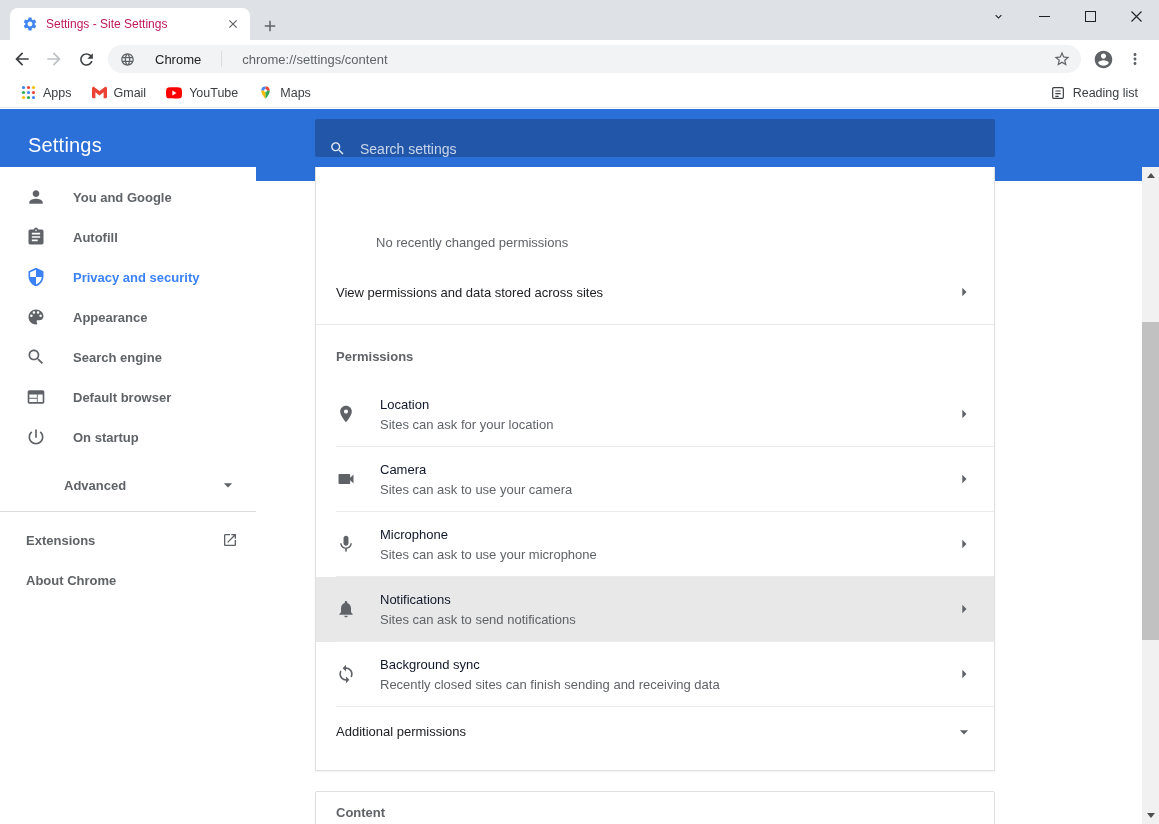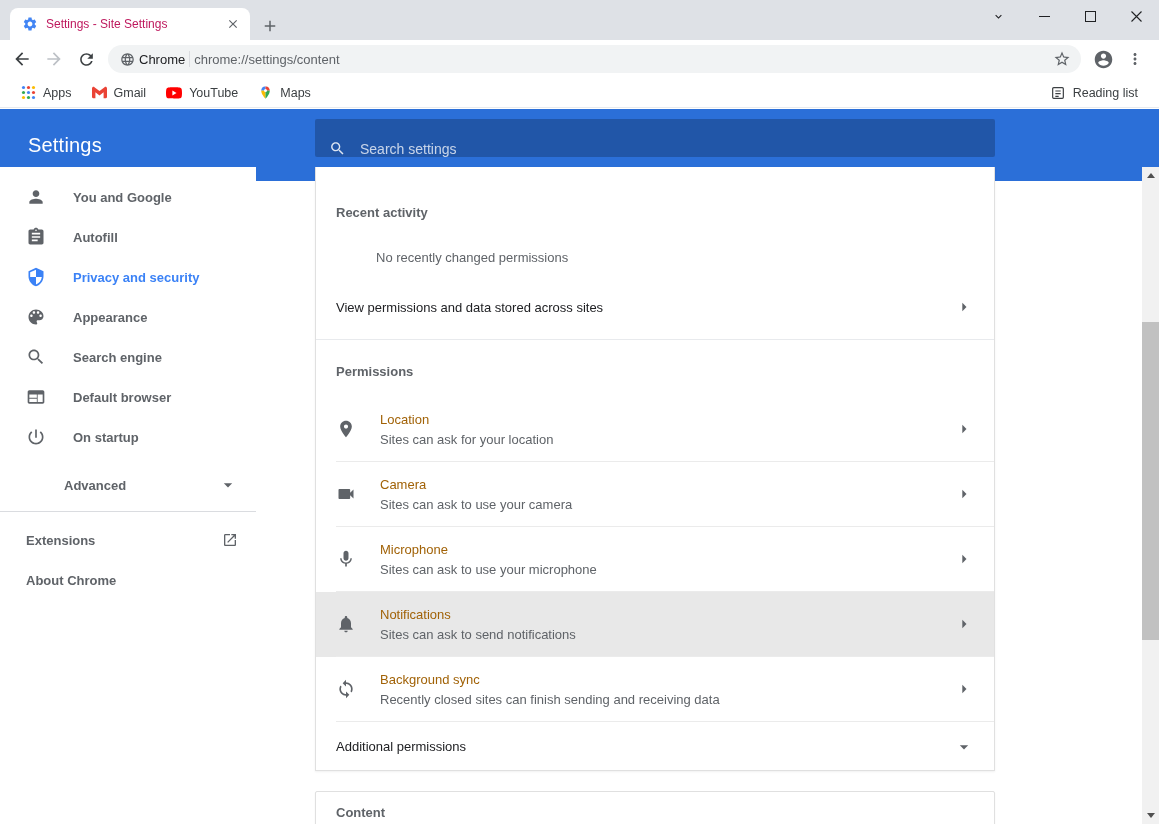--- a/index.html
+++ b/index.html
@@ -17,21 +17,21 @@
   .newtab { position:absolute; left:257px; top:13px; width:26px; height:26px; border-radius:50%;
             display:flex; align-items:center; justify-content:center; }
   .win-controls { position:absolute; right:0; top:0; height:32px; display:flex; }
   .wc { width:46px; height:32px; display:flex; align-items:center; justify-content:center; }
 
   
   .toolbar { position:absolute; left:0; top:40px; right:0; height:38px; background:#fff;
              display:flex; align-items:center; padding:0 8px 0 6px; }
   .tool-btn { width:32px; height:32px; border-radius:50%; display:flex; align-items:center; justify-content:center; flex:none; }
   .omnibox { flex:1; min-width:0; height:28px; background:#f1f3f4; border-radius:14px; margin:0 6px;
-             display:flex; align-items:center; padding:0 6px 0 12px; gap:4px; }
+             display:flex; align-items:center; padding:0 6px 0 12px; gap:20px; }
   .omni-chip { font-size:13px; color:#202124; flex:none; }
   .omni-sep { width:1px; height:16px; background:#dadce0; flex:none; }
   .omni-url { font-size:13px; color:#5f6368; white-space:nowrap; overflow:hidden; flex:1; }
   .omni-star { width:26px; height:26px; border-radius:50%; display:flex; align-items:center; justify-content:center; margin-left:auto; flex:none; }
 
   
   .bookmarks { position:absolute; left:0; top:78px; right:0; height:30px; background:#fff;
                border-bottom:1px solid #e8eaed; display:flex; align-items:center; padding:0 12px; gap:2px;
                font-size:12.5px; color:#3c4043; }
   .bm { display:flex; align-items:center; gap:7px; padding:4px 9px; border-radius:14px; cursor:pointer; }
@@ -69,21 +69,21 @@
   .link-row .chev, .perm-inner .chev { margin-left:auto; display:flex; color:#5f6368; flex:none; }
   .sep { border-top:1px solid #e8eaed; margin-top:8px; }
   .perm-header { margin-top:24px; }
   .perm-list { margin-top:18px; }
   .perm-row { height:65px; cursor:pointer; }
   .perm-row.hl { background:#e8e8e8; }
   .perm-inner { height:100%; margin-left:20px; padding-right:20px; display:flex; align-items:center;
                 border-bottom:1px solid #ebebeb; }
   .perm-icon { width:44px; flex:none; display:flex; align-items:center; color:#5f6368; }
   .perm-texts { display:flex; flex-direction:column; gap:5px; }
-  .perm-title { font-size:13px; color:#a16207; }
+  .perm-title { font-size:13px; color:#0f172a; }
   .perm-sub { font-size:13px; color:#5f6368; }
   .additional-row { height:49px; display:flex; align-items:center; padding:0 20px;
                     font-size:13px; color:#202124; cursor:pointer; }
   .additional-row .chev { margin-left:auto; display:flex; color:#5f6368; }
 
   
   .scrollbar { position:absolute; right:0; top:167px; bottom:0; width:17px; background:#f1f1f1; }
   .sb-btn { position:absolute; left:0; width:17px; height:17px; display:flex; align-items:center; justify-content:center; }
   .sb-up { top:0; } .sb-down { bottom:0; }
   .sb-thumb { position:absolute; left:0; width:17px; top:155px; height:318px; background:#c1c1c1; }
@@ -329,21 +329,20 @@
             <path d="M19 19H5V5h7V3H5c-1.11 0-2 .9-2 2v14c0 1.1.89 2 2 2h14c1.1 0 2-.9 2-2v-7h-2v7zM14 3v2h3.59l-9.83 9.83 1.41 1.41L19 6.41V10h2V3h-7z"></path>
           </svg>
       </span>
     </div>
     <div class="side-item">
       <span>About Chrome</span>
     </div>
   </div>
 
   <div class="card card1">
-    <div class="sec-header">Recent activity</div>
     <div class="empty-msg">No recently changed permissions</div>
 
     <div class="link-row">
       <span>View permissions and data stored across sites</span>
       <span class="chev">
         <svg width="20" height="20" viewBox="0 0 24 24" fill="currentColor">
             <path d="M10 17l5-5-5-5v10z"></path>
           </svg>
       </span>
     </div>

